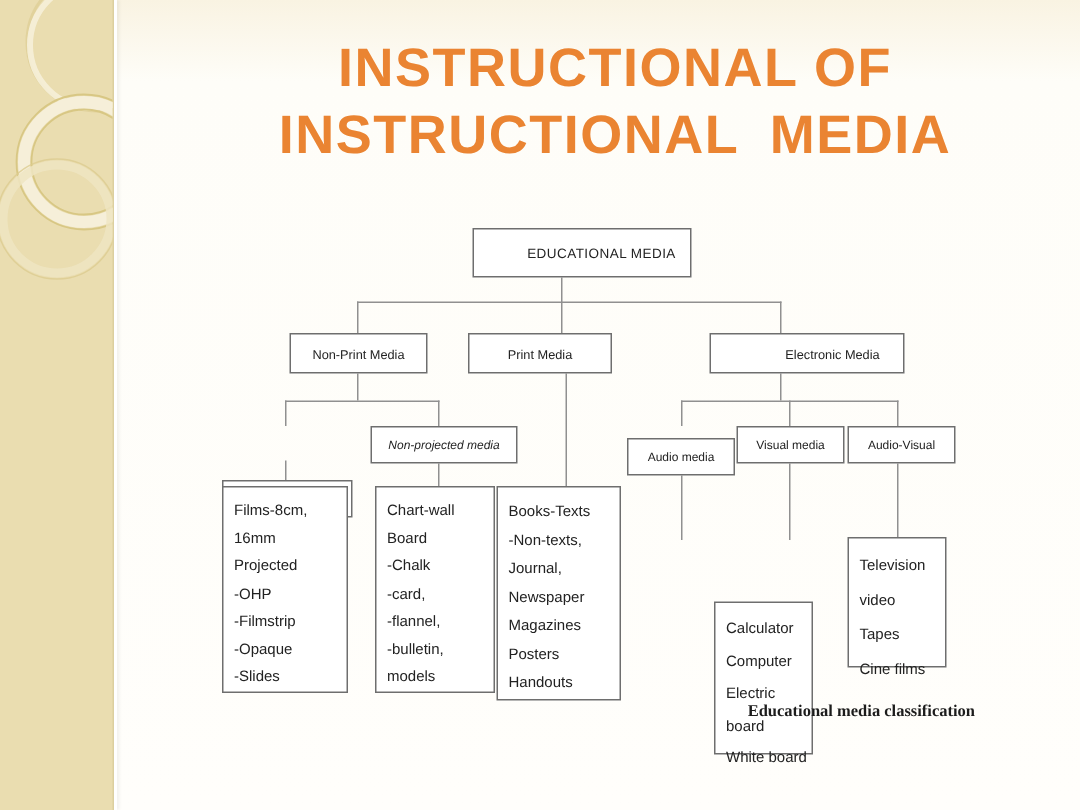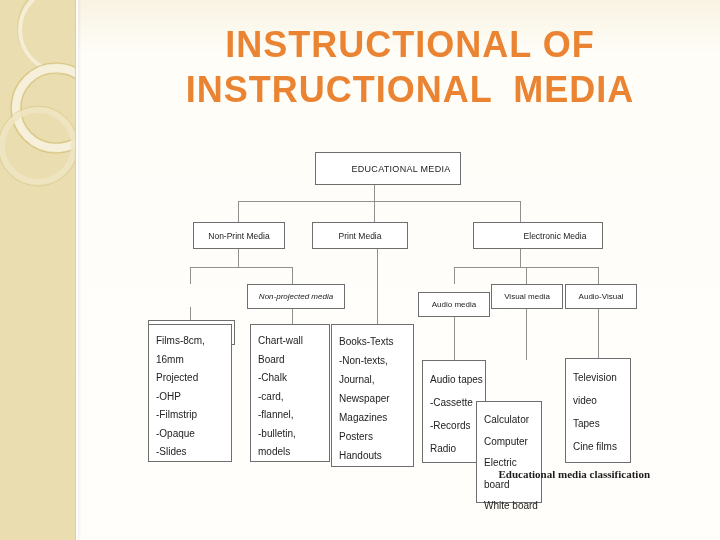--- a/index.html
+++ b/index.html
@@ -48,21 +48,21 @@
     position:absolute;background:#fff;border:1px solid #6e6e6e;
     font-size:10px;color:#222;text-align:left;
     padding:7px 3px 0 7px;box-sizing:border-box;
   }
   .leaf div{white-space:nowrap;}
   .lf-projected{left:148px;top:324px;width:84px;height:138px;line-height:18.5px;}
   .lf-nonprojected{left:250px;top:324px;width:80px;height:138px;line-height:18.5px;}
   .lf-print{left:331px;top:324px;width:83px;height:143px;line-height:19px;}
   .lf-audio{left:422px;top:360px;width:64px;height:103px;line-height:23px;}
   .lf-visual{left:476px;top:360px;width:66px;height:102px;line-height:21.5px;margin-top:41px;}
-  .lf-av{left:565px;top:358px;width:66px;height:105px;line-height:23px;}
+  .lf-av{left:565px;top:358px;width:66px;height:87px;line-height:23px;}
   
   .conn{position:absolute;background:#909090;}
   .cv{width:1px;}
   .ch{height:1px;}
   .c1{left:374px;top:183px;height:39px;}
   .c2{left:238px;top:201px;width:283px;}
   .c3{left:238px;top:201px;height:21px;}
   .c4{left:520px;top:201px;height:21px;}
   .c5{left:238px;top:247px;height:20px;}
   .c6{left:190px;top:267px;width:103px;}
@@ -163,26 +163,20 @@
   <div class="leaf lf-print">
     <div>Books-Texts</div>
     <div>-Non-texts,</div>
     <div>Journal,</div>
     <div>Newspaper</div>
     <div>Magazines</div>
     <div>Posters</div>
     <div>Handouts</div>
   </div>
 
-  <div class="leaf lf-audio">
-    <div>Audio tapes</div>
-    <div>-Cassette</div>
-    <div>-Records</div>
-    <div>Radio</div>
-  </div>
 
   <div class="leaf lf-visual">
     <div>Calculator</div>
     <div>Computer</div>
     <div>Electric</div>
     <div>board</div>
     <div>White board</div>
   </div>
 
   <div class="leaf lf-av">

